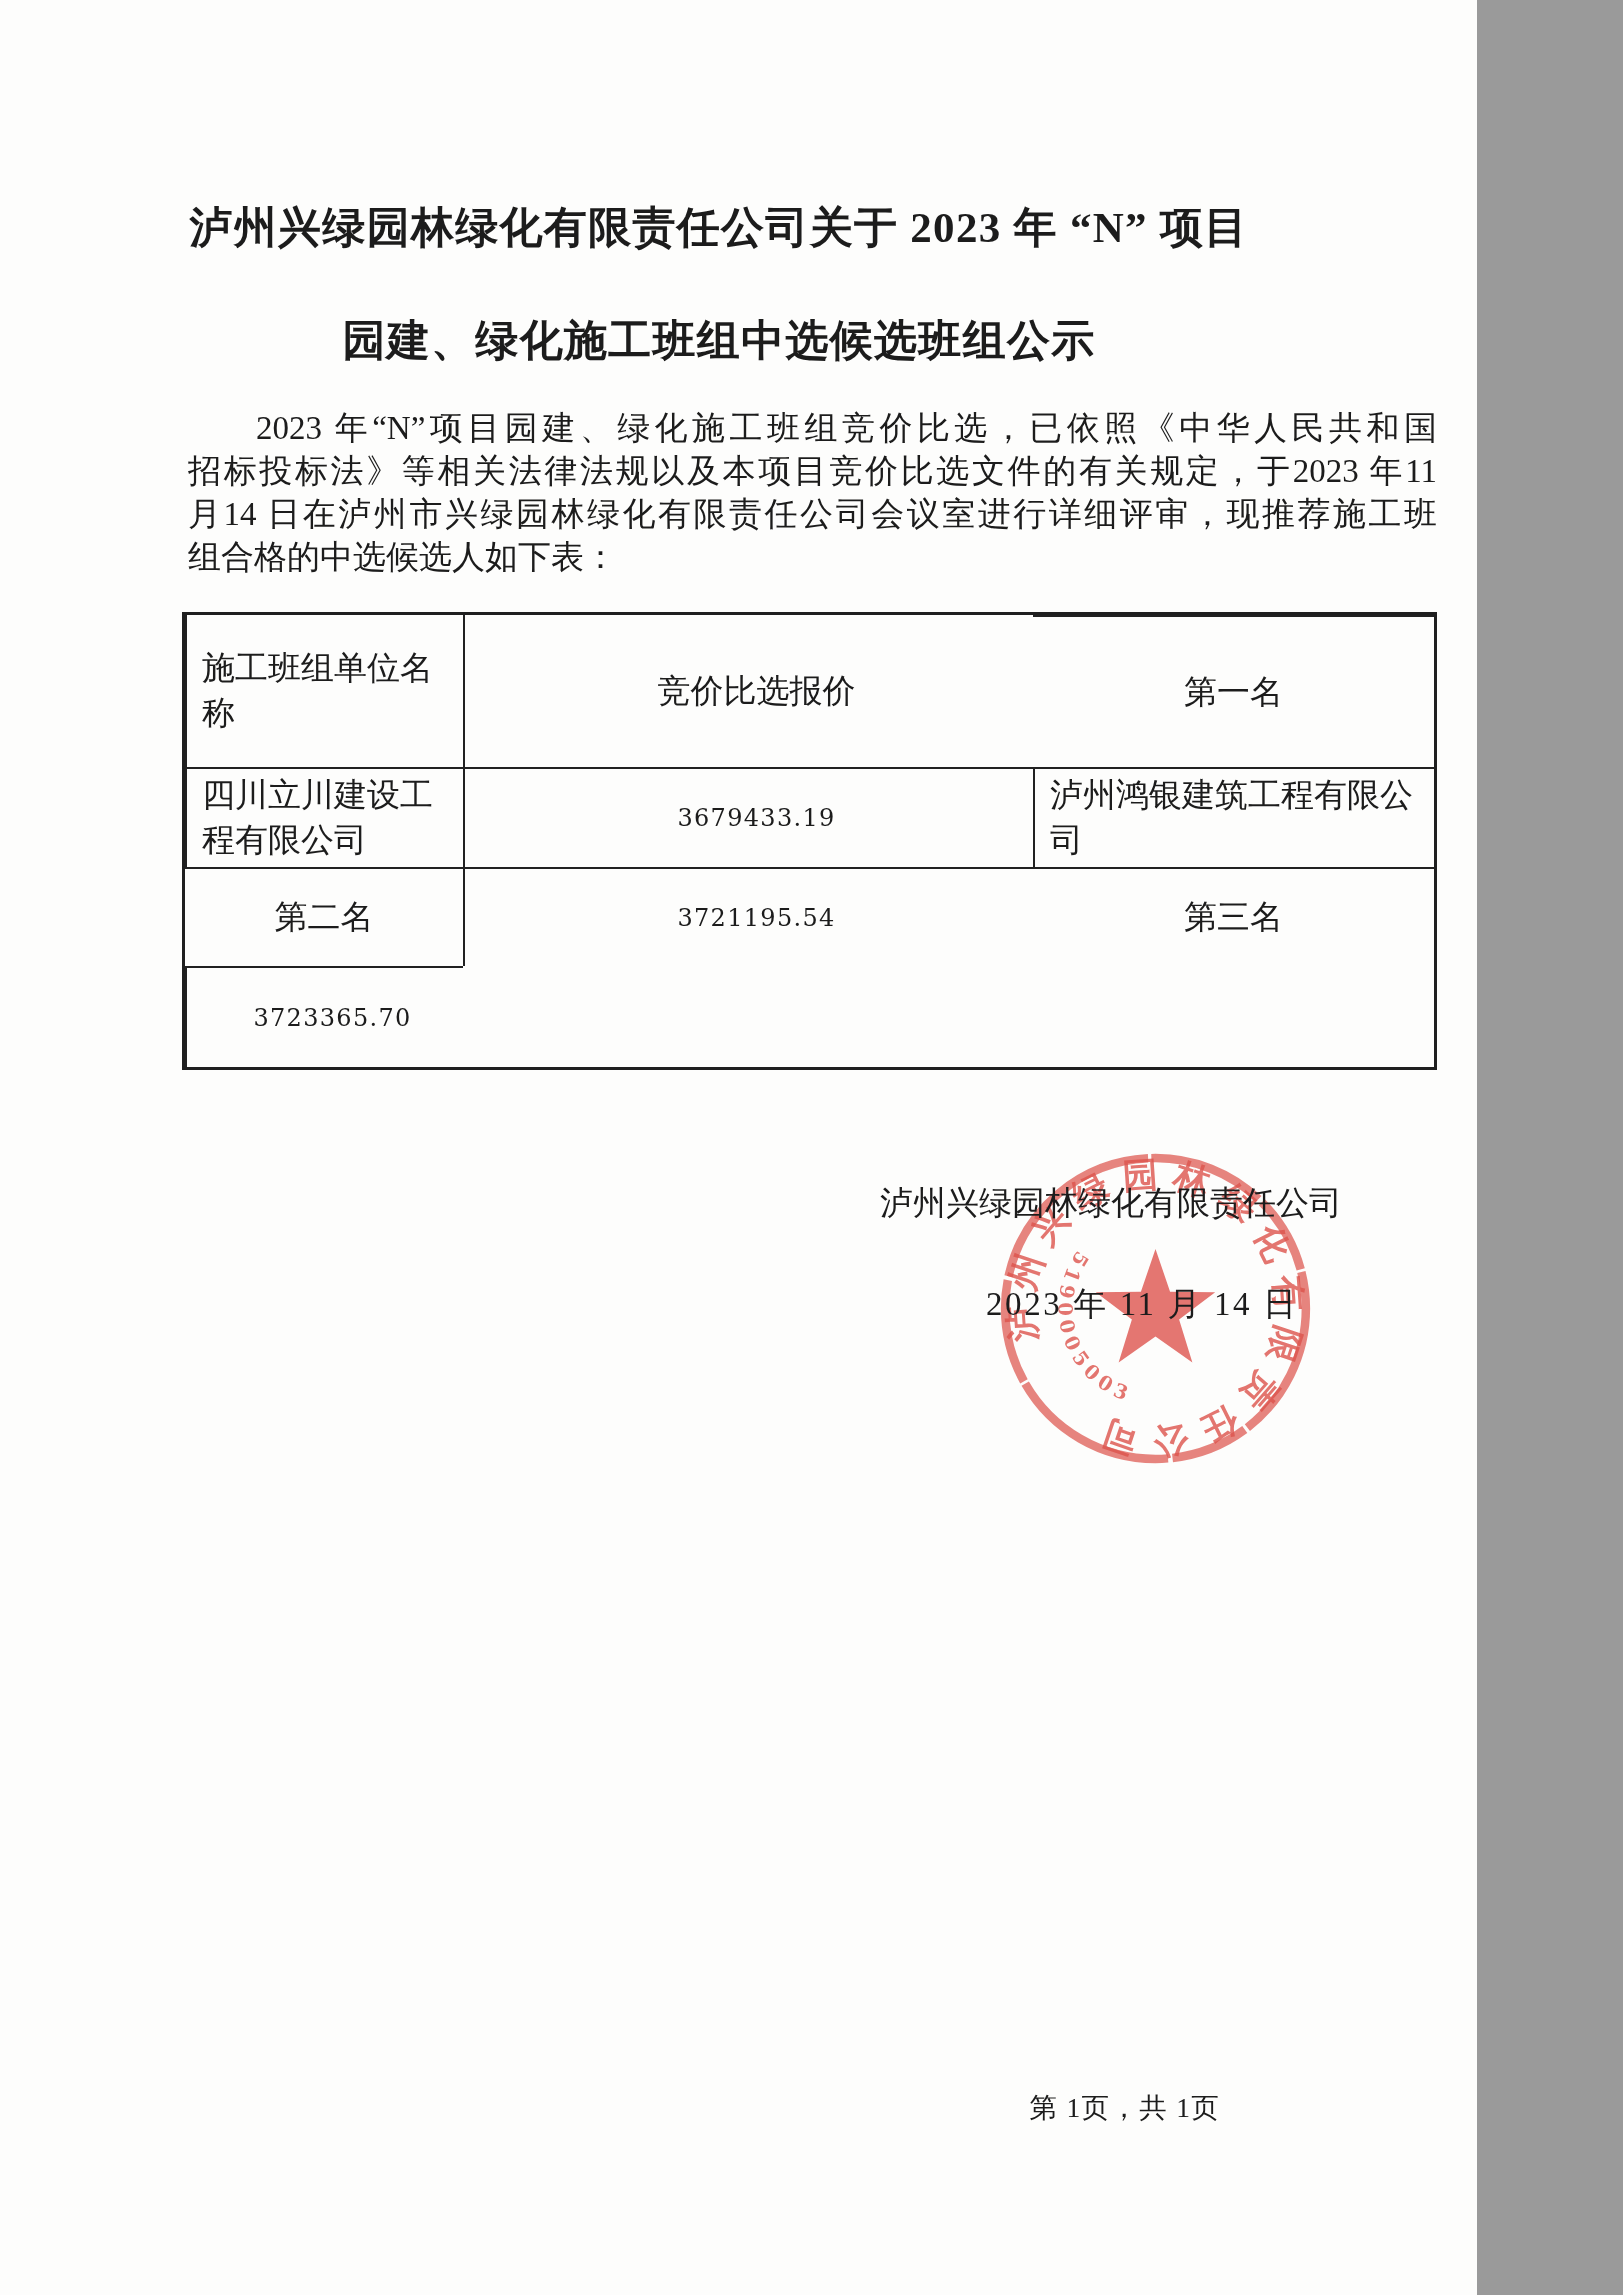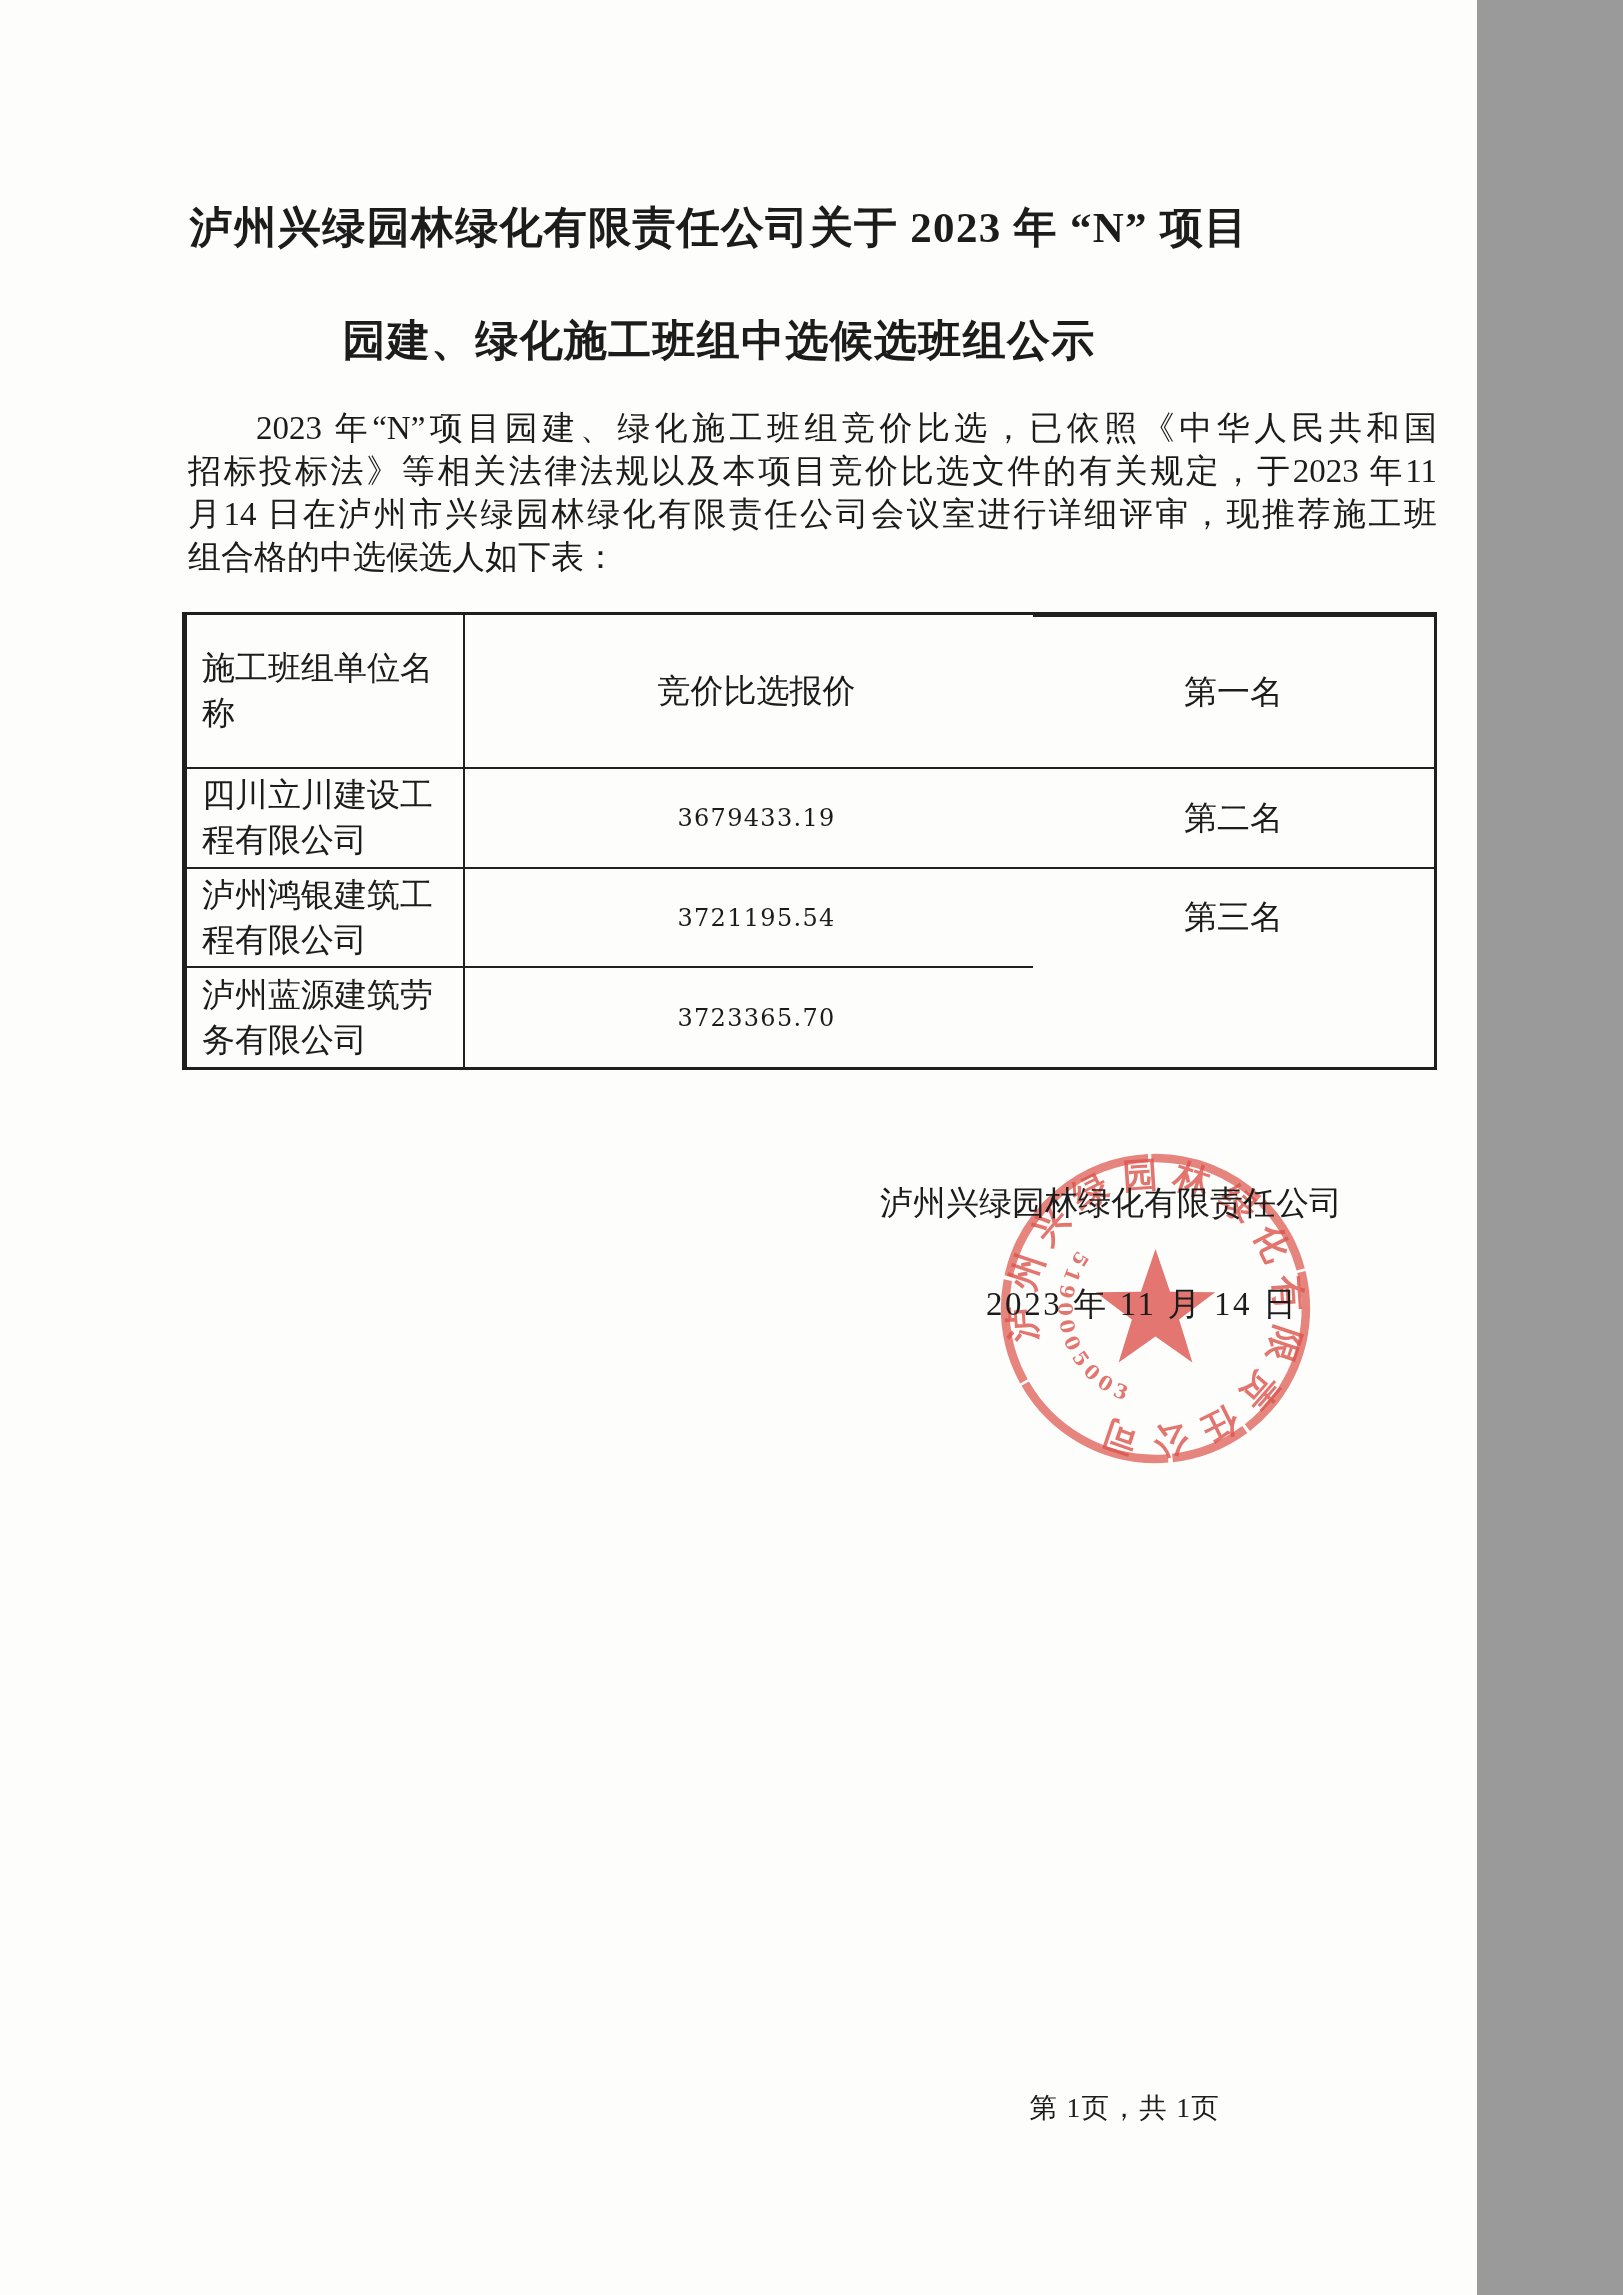--- a/index.html
+++ b/index.html
@@ -77,26 +77,25 @@
   </div>
 
   <div class="tbl">
     <div class="cell bl">施工班组单位名称</div>
     <div class="cell bl">竞价比选报价</div>
 
     <div class="cell bt">第一名</div>
     <div class="cell bt bl">四川立川建设工程有限公司</div>
     <div class="cell bt bl price">3679433.19</div>
 
+    <div class="cell bt bl">泸州鸿银建筑工程有限公司</div>
     <div class="cell bt">第二名</div>
-    <div class="cell bt bl">泸州鸿银建筑工程有限公司</div>
     <div class="cell bt bl price">3721195.54</div>
 
     <div class="cell bt">第三名</div>
-    <div class="cell bt bl">泸州蓝源建筑劳务有限公司</div>
     <div class="cell bt bl price">3723365.70</div>
   </div>
 
   <div class="sig-company">泸州兴绿园林绿化有限责任公司</div>
   <div class="sig-date">2023 年 11 月 14 日</div>
 
   <svg class="stamp" viewBox="0 0 494 494" xmlns="http://www.w3.org/2000/svg">
     <defs>
       <path id="ringTextPath" d="M 69 301 A 186 186 0 1 1 151 406" fill="none"></path>
       <path id="serialPath" d="M 130 156 A 148 148 0 0 0 209 390" fill="none"></path>

